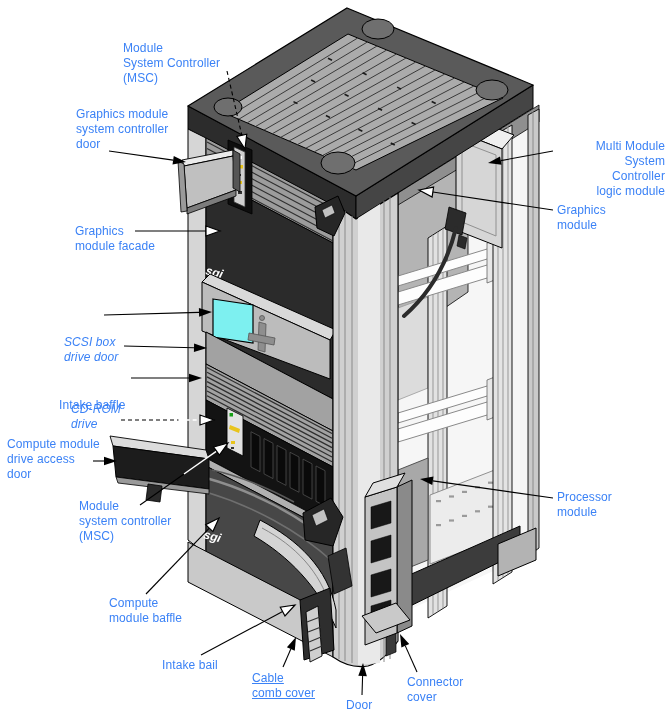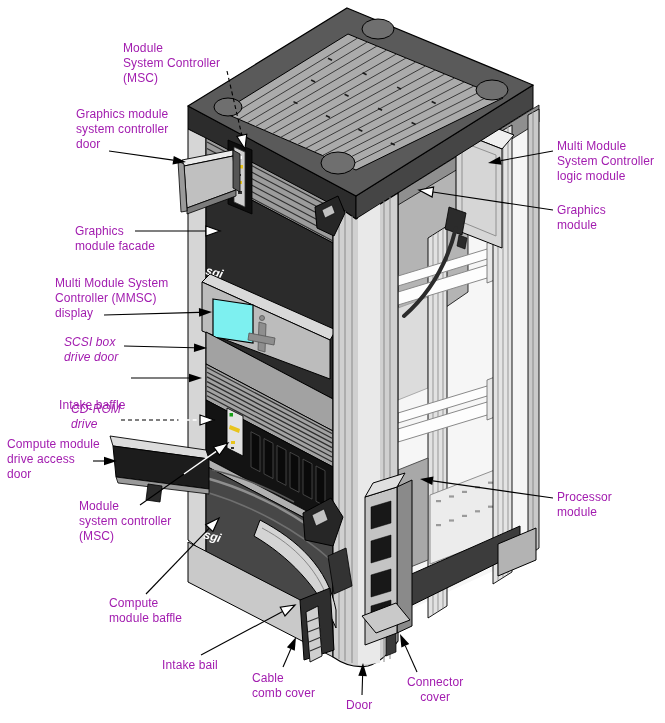--- a/index.html
+++ b/index.html
@@ -1,19 +1,19 @@
 <!DOCTYPE html>
 <html><head>
 <meta charset="utf-8">
 <style>
   html,body{margin:0;padding:0;background:#fff;}
   #stage{position:relative;width:665px;height:723px;background:#fff;overflow:hidden;
          font-family:"Liberation Sans",sans-serif;}
   #art{position:absolute;left:0;top:0;}
-  .callout{position:absolute;font-size:12px;line-height:15px;color:#a21caf;
+  .callout{position:absolute;font-size:12px;line-height:15px;color:#3b82f6;
            white-space:pre-line;letter-spacing:0.1px;}
 </style>
 </head>
 <body>
 
 <div id="stage">
 <svg id="art" width="665" height="723" viewBox="0 0 665 723">
 
   <g>
     <path d="M398,193 L539,105 L539,550 L398,615 Z" fill="#f6f6f6" stroke="none"></path>
@@ -336,42 +336,39 @@
 </svg>
 
 <div class="callout" style="left: 123px; top: 41px;">Module
 System Controller
 (MSC)</div>
 <div class="callout" style="left: 76px; top: 107px;">Graphics module
 system controller
 door</div>
 <div class="callout" style="left: 75px; top: 224px;">Graphics
 module facade</div>
-<div class="callout" style="left: 55px; top: 276px;">Multi Module System
-Controller (MMSC)
-display</div>
 <div class="callout" style="left: 64px; top: 335px; font-style: italic;">SCSI box
 drive door</div>
 <div class="callout" style="left: 59px; top: 370px; margin-top: 28px;">Intake baffle</div>
 <div class="callout" style="left: 71px; top: 402px; font-style: italic;">CD-ROM
 drive</div>
 <div class="callout" style="left: 7px; top: 437px;">Compute module
 drive access
 door</div>
 <div class="callout" style="left: 79px; top: 499px;">Module
 system controller
 (MSC)</div>
 <div class="callout" style="left: 109px; top: 596px;">Compute
 module baffle</div>
 <div class="callout" style="left: 162px; top: 658px;">Intake bail</div>
-<div class="callout" style="left: 252px; top: 671px;">Cable
+<div class="callout" style="left: 252px; top: 671px; text-decoration: underline;">Cable
 comb cover</div>
 <div class="callout" style="left: 346px; top: 698px;">Door</div>
-<div class="callout" style="left: 407px; top: 675px; text-align: center;">Connector
+<div class="callout" style="left: 407px; top: 675px;">Connector
 cover</div>
-<div class="callout" style="left: 557px; top: 139px;">Multi Module
+<div class="callout" style="left: 570px; top: 139px; text-align: right;">Multi Module
 System Controller
 logic module</div>
 <div class="callout" style="left: 557px; top: 203px;">Graphics
 module</div>
 <div class="callout" style="left: 557px; top: 490px;">Processor
 module</div>
 </div>
 
 </body></html>

